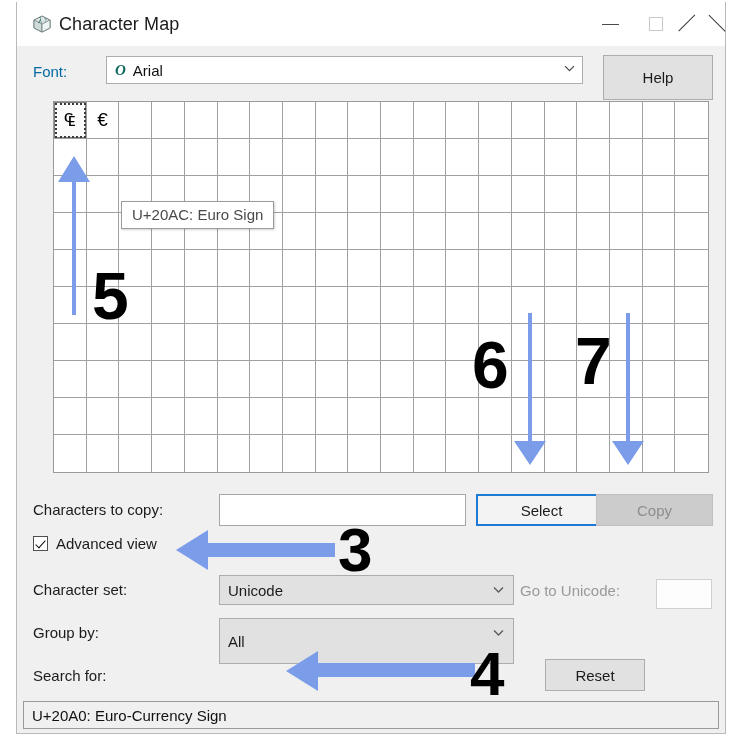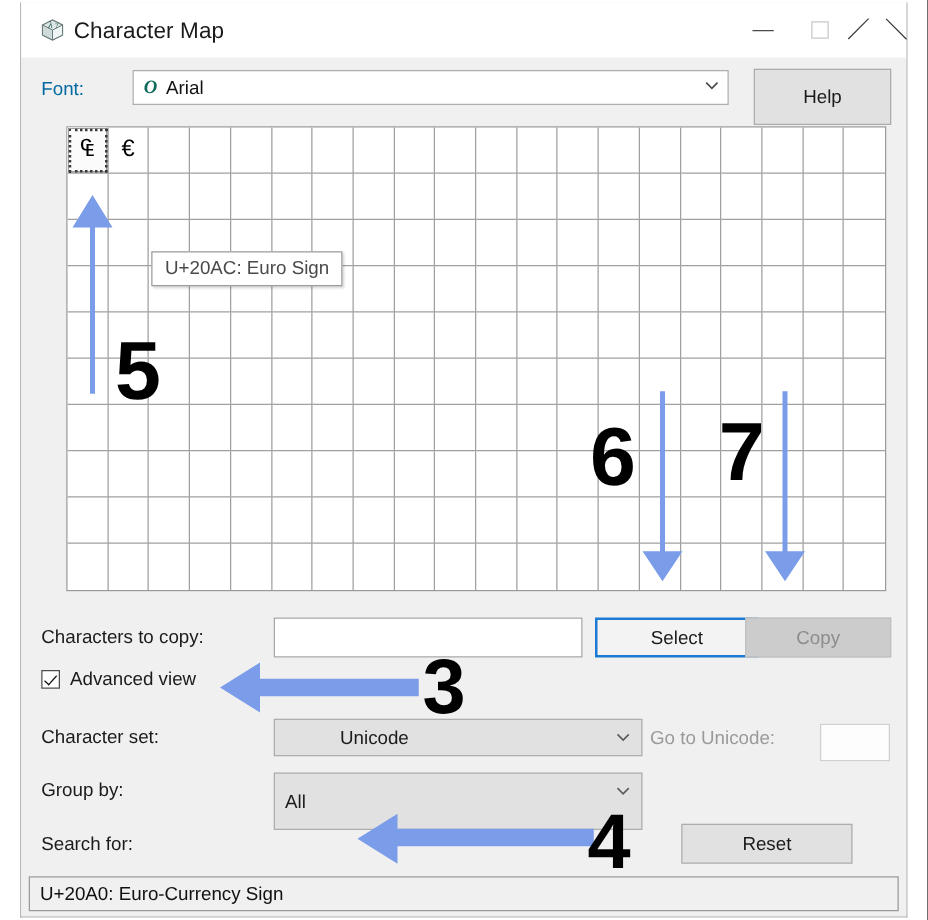--- a/index.html
+++ b/index.html
@@ -578,21 +578,21 @@
       </div>
       <div class="btn focus" style="left:459px; top:448px; width:131px; height:32px;">Select</div>
       <div class="btn disabled" style="left:579px; top:448px; width:117px; height:32px;">Copy</div>
 
       <div class="checkbox-row">
         <span class="cb"></span>
         <span class="cb-label">Advanced view</span>
       </div>
 
       <div class="lbl ctl-label" style="left:16px; top:535px;">Character set:</div>
-      <div class="combo-gray" style="left:202px; top:529px; width:295px; height:30px;padding-left:44px;">
+      <div class="combo-gray" style="left:202px; top:529px; width:295px; height:30px;">
         <span class="val">Unicode</span>
         <span class="chev" style="position:absolute; right:9px; top:10px;">
           <svg width="11" height="8" viewBox="0 0 11 8">
               <path d="M1 1.5 L5.5 6 L10 1.5" fill="none" stroke="#5a5a5a" stroke-width="1.3"></path>
             </svg>
         </span>
       </div>
       <div class="lbl ctl-label dim" style="left:503px; top:536px;">Go to Unicode:</div>
       <div class="gounicode-box">
         <span></span>
@@ -602,21 +602,21 @@
       <div class="combo-gray" style="left:202px; top:572px; width:295px; height:46px;">
         <span class="val">All</span>
         <span class="chev" style="position:absolute; right:9px; top:10px;">
           <svg width="11" height="8" viewBox="0 0 11 8">
               <path d="M1 1.5 L5.5 6 L10 1.5" fill="none" stroke="#5a5a5a" stroke-width="1.3"></path>
             </svg>
         </span>
       </div>
 
       <div class="lbl ctl-label" style="left:16px; top:621px;">Search for:</div>
-      <div class="btn" style="left:528px; top:613px; width:137px; height:32px;">Reset</div>
+      <div class="btn" style="left:528px; top:613px; width:100px; height:32px;">Reset</div>
 
       <div class="status">
         <span class="status-text">U+20A0: Euro-Currency Sign</span>
       </div>
 
     </div>
   </div>
 
   <div class="anno-arrow" style="left:50px; top:140px;">
     <svg width="50" height="180" viewBox="0 0 50 180">

